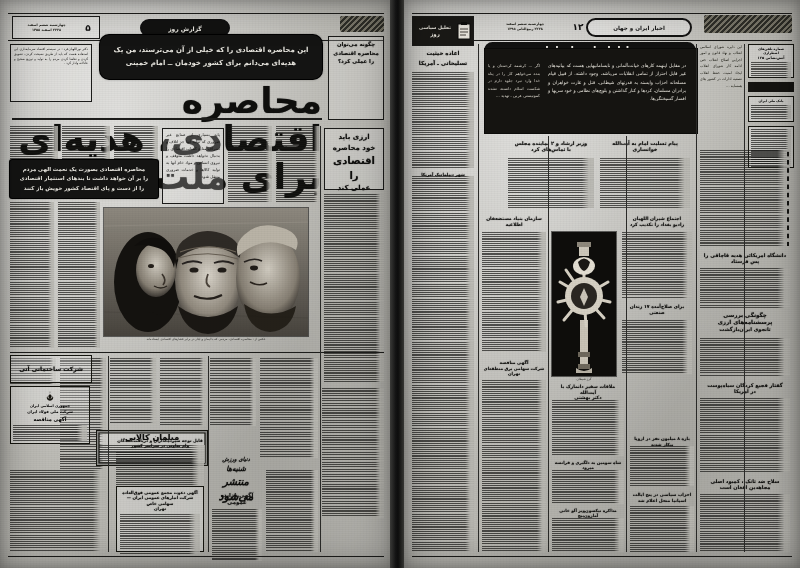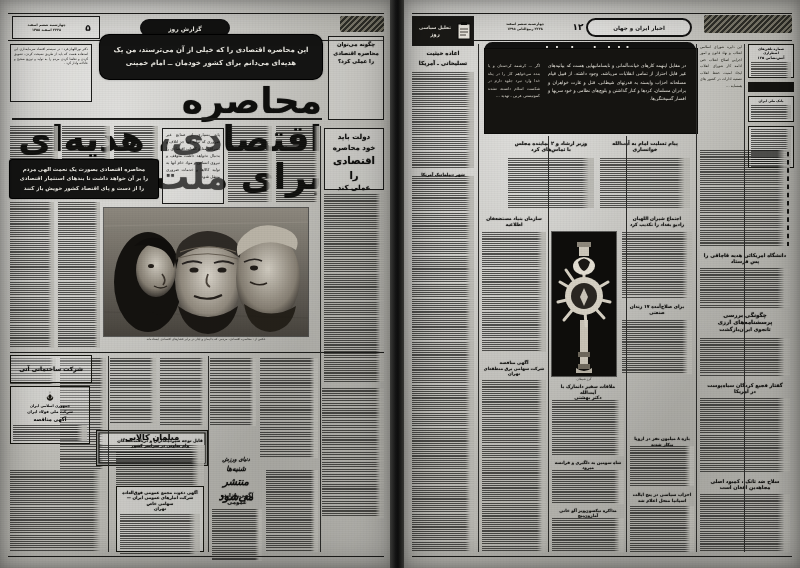--- a/index.html
+++ b/index.html
@@ -153,21 +153,21 @@
       </div>
 
       <div style="position:absolute;left:328px;top:36px;width:56px;height:84px;border:1px solid #1b1b19;background:rgba(255,255,255,.2);padding:3px 2px;box-sizing:border-box;">
         <div class="hd" style="font-size:5.4px;line-height:1.6;">چگونه می‌توان محاصره اقتصادی را عملی کرد؟</div>
       </div>
 
       <div class="hd" style="position:absolute;left:12px;top:82px;width:310px;font-size:36px;line-height:1.05;text-align:right;letter-spacing:-1px;">محاصره اقتصادی، هدیه‌ای برای ملت</div>
       <div class="rule hrule2" style="position:absolute;left:12px;top:118px;width:310px;"></div>
 
       <div style="position:absolute;left:324px;top:128px;width:60px;height:62px;border:1px solid #1b1b19;background:rgba(255,255,255,.22);padding:3px 2px;box-sizing:border-box;">
-        <div class="hd" style="font-size:7px;line-height:1.5;">دولت باید</div>
+        <div class="hd" style="font-size:7px;line-height:1.5;">ارزی باید</div>
         <div class="hd" style="font-size:7px;line-height:1.5;">خود محاصره</div>
         <div class="hd" style="font-size:10px;line-height:1.5;">اقتصادی را</div>
         <div class="hd" style="font-size:7px;line-height:1.5;">عملی کند</div>
       </div>
       <div class="copy tight" style="position:absolute;left:324px;top:194px;width:60px;height:188px;"></div>
 
       <div style="position:absolute;left:162px;top:128px;width:62px;height:76px;border:1px solid #1b1b19;background:rgba(255,255,255,.22);padding:3px;box-sizing:border-box;overflow:hidden;">
         <div style="font-size:4.1px;line-height:1.7;color:#131311;text-align:justify;">پایه بسیاری از صنایع غیر ضروری که تولید آنها جز اتلاف و اسراف منابع کمیاب اقتصادی را بدنبال نخواهد داشت متوقف و نیروی انسانی و مواد خام آنها به تولید کالاها و خدمات ضروری منتقل شود</div>
       </div>
 

